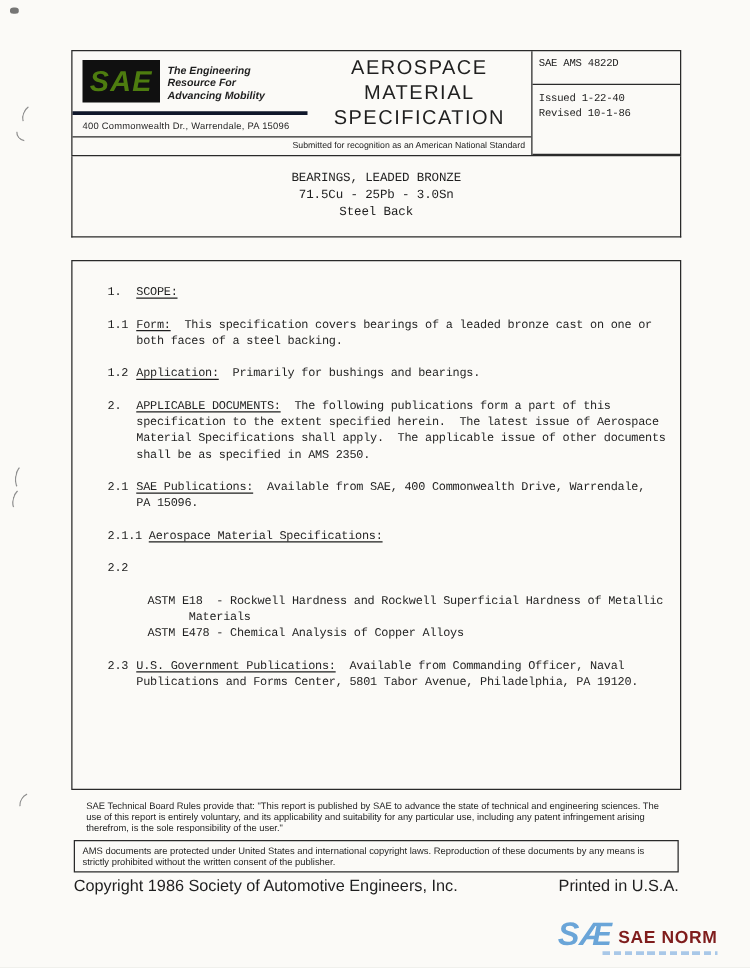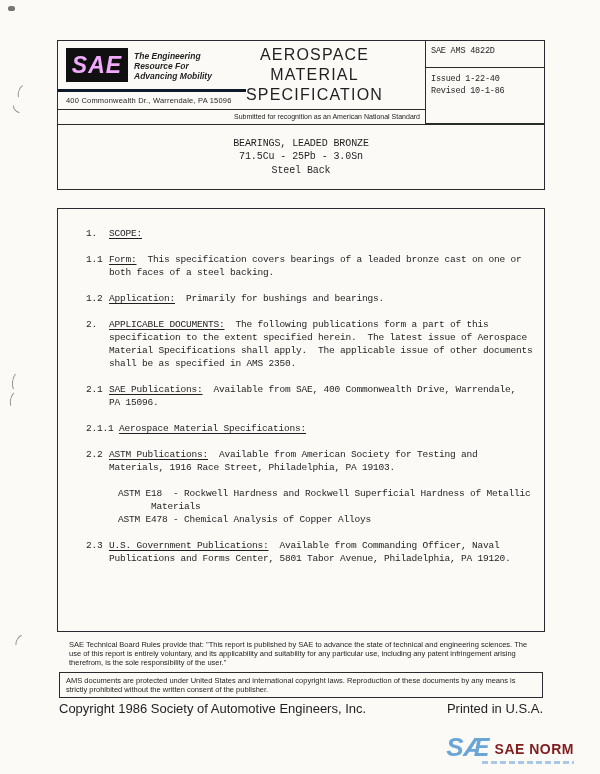--- a/index.html
+++ b/index.html
@@ -9,25 +9,25 @@
     overflow:hidden;box-sizing:border-box;
   }
   .content-wrap{position:absolute;left:57px;top:40px;width:488px;}
 
   
   .doc-header{border:1px solid #2a2a2a;display:flex;}
   .hdr-main{flex:1;display:flex;flex-direction:column;min-width:0;}
   .hdr-top{display:flex;flex:1;}
   .hdr-brand{width:188px;display:flex;flex-direction:column;}
   .logo-row{padding:7px 4px 5px 8px;display:flex;gap:6px;flex:1;}
-  .sae-logo{width:62px;height:34px;background:#101010;color:#f0abfc;display:flex;align-items:center;justify-content:center;
+  .sae-logo{width:62px;height:34px;background:#101010;color:#4d7c0f;display:flex;align-items:center;justify-content:center;
     font-family:"Liberation Sans",sans-serif;font-style:italic;font-weight:bold;font-size:23px;letter-spacing:1px;}
   .tagline{font-family:"Liberation Sans",sans-serif;font-style:italic;font-weight:bold;font-size:8.5px;line-height:10px;padding-top:3px;white-space:pre;}
   .hdr-address{border-top:3px solid #0f172a;font-family:"Liberation Sans",sans-serif;font-size:7.5px;padding:4px 2px 4px 8px;letter-spacing:0.2px;}
-  .hdr-title-col{flex:1;display:flex;align-items:center;justify-content:flex-start;padding:4px 0;}
+  .hdr-title-col{flex:1;display:flex;align-items:center;justify-content:center;padding:4px 0;}
   .hdr-title{font-family:"Liberation Sans",sans-serif;font-size:16px;line-height:20px;letter-spacing:1.2px;text-align:center;white-space:pre;}
   .hdr-submitted-row{border-top:1px solid #2a2a2a;font-family:"Liberation Sans",sans-serif;font-size:7px;text-align:right;padding:3px 5px 4px 0;color:#222;}
   .hdr-right{width:118px;border-left:1px solid #2a2a2a;display:flex;flex-direction:column;font-size:8.5px;letter-spacing:-0.2px;}
   .hdr-right .cell{padding:5px 5px;}
   .cell-docnum{flex:0 0 16px;}
   .cell-dates{flex:1;border-top:1px solid #2a2a2a;border-bottom:1px solid #2a2a2a;line-height:12px;padding-top:7px;}
   .cell-super{flex:0 0 14px;}
 
   
   .title-block{border:1px solid #2a2a2a;border-top:none;height:64px;display:flex;align-items:center;justify-content:center;}
@@ -145,22 +145,20 @@
       </div>
 
       <div class="para">
         <span class="num">2.1.1 </span>
         <span class="ptext"><span class="label">Aerospace Material Specifications:</span><span></span></span>
       </div>
 
 
       <div class="para">
         <span class="num">2.2</span>
-        <span class="ptext"><span class="label">ASTM Publications:</span><span>  Available from American Society for Testing and
-Materials, 1916 Race Street, Philadelphia, PA 19103.</span></span>
       </div>
 
       <div class="doc-list">ASTM E18  - Rockwell Hardness and Rockwell Superficial Hardness of Metallic
       Materials
 ASTM E478 - Chemical Analysis of Copper Alloys</div>
 
       <div class="para">
         <span class="num">2.3</span>
         <span class="ptext"><span class="label">U.S. Government Publications:</span><span>  Available from Commanding Officer, Naval
 Publications and Forms Center, 5801 Tabor Avenue, Philadelphia, PA 19120.</span></span>

